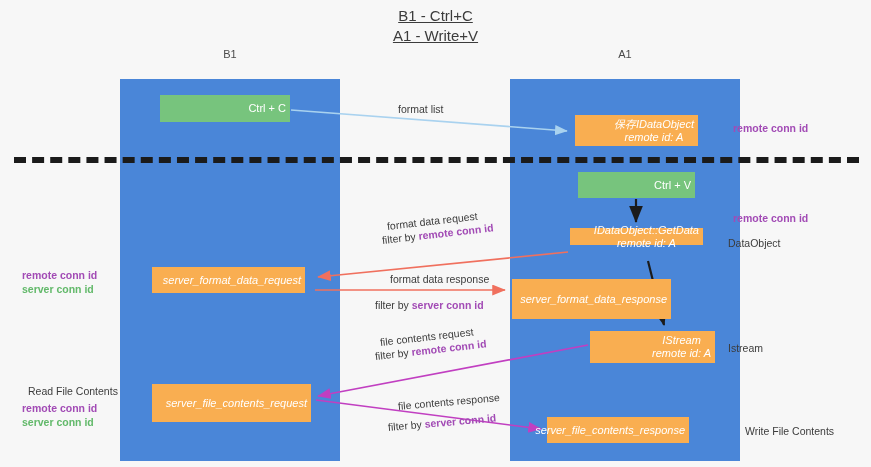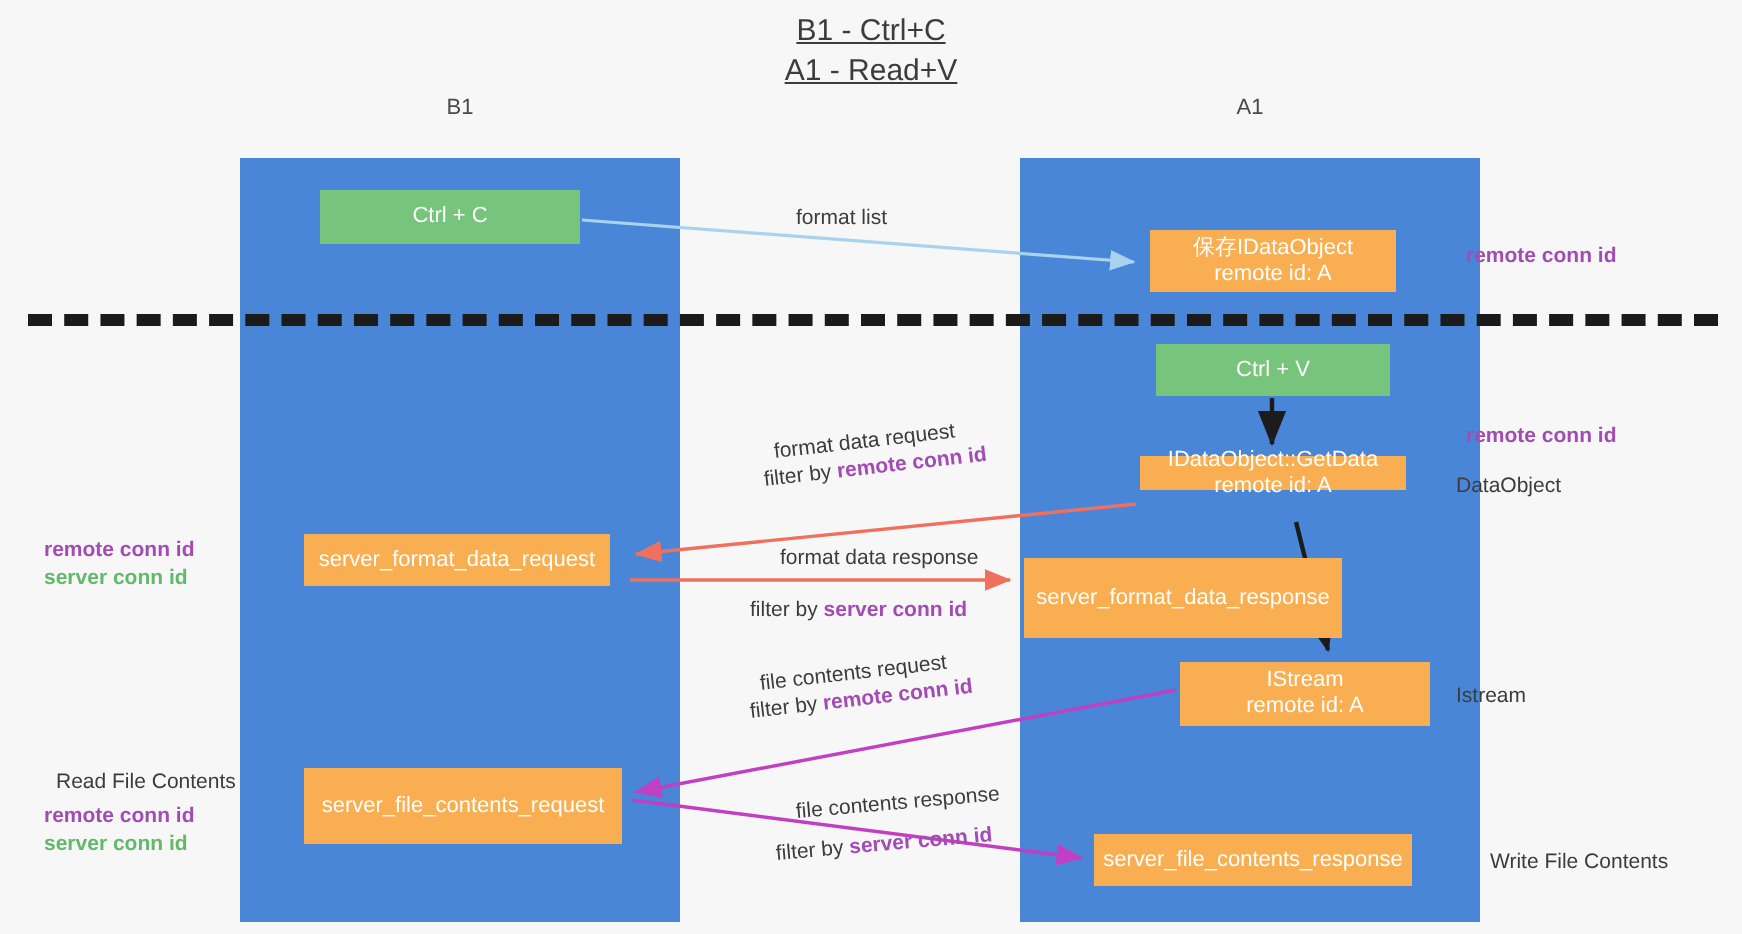--- a/index.html
+++ b/index.html
@@ -31,36 +31,36 @@
 
   
   #divider{
     position:absolute;left:14px;top:157px;width:845px;height:0;
     border-top:6px dashed #1b1b1b;
   }
 
   
   .node{
     position:absolute;box-sizing:border-box;
-    display:flex;align-items:center;justify-content:center;
+    display:flex;align-items:center;justify-content:flex-end;
     text-align:center;color:#ffffff;font-size:11px;line-height:13px;
     padding:2px 4px;
   }
   .node.green{background:#77c47d;}
-  .node.orange{background:#f9ae51;}
+  .node.orange{background:#f9ae51;font-style:italic;}
 
   #n-ctrlc{left:160px;top:95px;width:130px;height:27px;}
   #n-save{left:575px;top:115px;width:123px;height:31px;}
   #n-ctrlv{left:578px;top:172px;width:117px;height:26px;}
   #n-getdata{left:570px;top:228px;width:133px;height:17px;}
   #n-sfdreq{left:152px;top:267px;width:153px;height:26px;}
   #n-sfdres{left:512px;top:279px;width:159px;height:40px;}
   #n-istream{left:590px;top:331px;width:125px;height:32px;}
   #n-sfcreq{left:152px;top:384px;width:159px;height:38px;}
-  #n-sfcres{left:547px;top:417px;width:159px;height:26px;}
+  #n-sfcres{left:547px;top:417px;width:142px;height:26px;}
 
   
   .anno{position:absolute;font-size:10.5px;line-height:14px;color:#3c3c3c;white-space:nowrap;}
   .purple{color:#a24bb5;font-weight:bold;}
   .green-t{color:#62b96a;font-weight:bold;}
 
   #a-formatlist{left:398px;top:102px;}
 
   #a-rc-top{left:733px;top:121px;}
   #a-rc-mid{left:733px;top:211px;}
@@ -90,21 +90,21 @@
 </head>
 <body>
 
 <div id="stage">
 
   <div class="lane" id="lane-b1"></div>
   <div class="lane" id="lane-a1"></div>
 
   <div id="title">
     <div>B1 - Ctrl+C</div>
-    <div>A1 - Read+V</div>
+    <div>A1 - Write+V</div>
   </div>
 
   <div class="lane-head" id="head-b1">
     <div>B1</div>
   </div>
   <div class="lane-head" id="head-a1">
     <div>A1</div>
   </div>
 
   <svg id="arrows">

